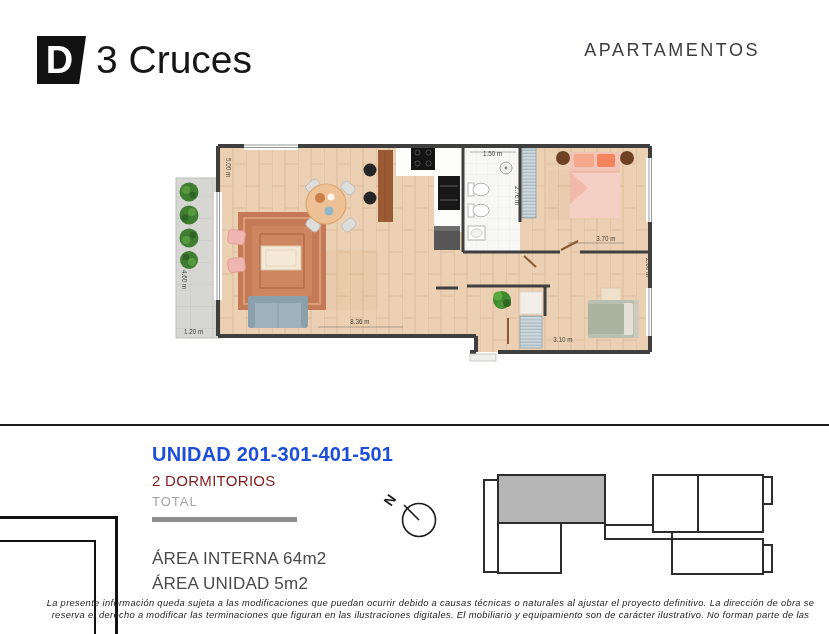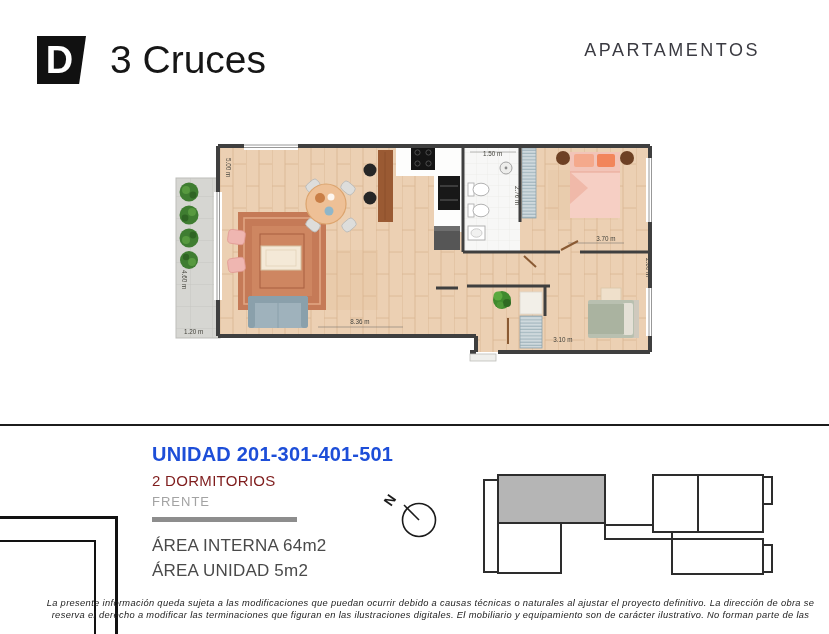--- a/index.html
+++ b/index.html
@@ -11,40 +11,40 @@
   
   .header{position:absolute;left:0;top:0;width:829px;height:100px;}
   .logo{position:absolute;left:37px;top:36px;display:flex;align-items:center;}
   .logo-box{
     width:49px;height:48px;background:#111;color:#fff;
     clip-path:polygon(0 0,100% 0,86% 100%,0 100%);
     display:flex;align-items:center;justify-content:center;
     font-size:38px;font-weight:700;padding-right:4px;box-sizing:border-box;
   }
   .logo-text{
-    margin-left:24px;font-size:39px;font-weight:300;color:#161616;
+    margin-left:10px;font-size:39px;font-weight:300;color:#161616;
     letter-spacing:0px;
   }
   .apartments{
     position:absolute;right:69px;top:40px;font-size:18px;color:#3b3b42;
     letter-spacing:2.5px;font-weight:400;
   }
   
   .plan-wrap{position:absolute;left:168px;top:130px;width:500px;height:240px;}
   .plan-wrap svg{display:block;}
   .dim{font-size:6.3px;fill:#44433c;font-family:"Liberation Sans",sans-serif;}
   
   .page-divider{position:absolute;left:0;top:424px;width:829px;height:2px;background:#1c1c1c;}
   
   .unit-info{position:absolute;left:152px;top:443px;width:330px;color:#111;}
   .unit-title{font-size:20px;font-weight:700;letter-spacing:0.2px;color:#1d4ed8;}
   .unit-bedrooms{font-size:15px;color:#7f1d1d;margin-top:6px;letter-spacing:0.3px;}
   .unit-orientation{font-size:13px;color:#a3a3a3;margin-top:5px;letter-spacing:1px;}
   .unit-divider{width:145px;height:5px;background:#8d8d8d;margin-top:8px;}
-  .unit-areas{margin-top:11px;font-size:17px;color:#4a4a4a;line-height:25px;letter-spacing:0.2px;}
+  .unit-areas{margin-top:24px;font-size:17px;color:#4a4a4a;line-height:25px;letter-spacing:0.2px;}
   .unit-areas .total{font-weight:700;color:#0d0d0d;}
   
   .compass{position:absolute;left:383px;top:487px;}
   .keyplan{position:absolute;left:468px;top:442px;}
   
   .corner-outer-h{position:absolute;left:0;top:516px;width:118px;height:3px;background:#121212;}
   .corner-outer-v{position:absolute;left:115px;top:516px;width:3px;height:118px;background:#121212;}
   .corner-inner-h{position:absolute;left:0;top:540px;width:96px;height:2px;background:#121212;}
   .corner-inner-v{position:absolute;left:94px;top:540px;width:2px;height:94px;background:#121212;}
   
@@ -292,21 +292,21 @@
   <path d="M150,197 H235" stroke="#666" stroke-width="0.5"></path>
   <text class="dim" x="192" y="194" text-anchor="middle">8.36 m</text>
 </svg>
 </div>
 
 <div class="page-divider"></div>
 
 <div class="unit-info">
   <div class="unit-title">UNIDAD 201-301-401-501</div>
   <div class="unit-bedrooms">2 DORMITORIOS</div>
-  <div class="unit-orientation">FRENTE</div>
+  <div class="unit-orientation">TOTAL</div>
   <div class="unit-divider"></div>
   <div class="unit-areas">
     <div>ÁREA INTERNA 64m2</div>
     <div>ÁREA UNIDAD 5m2</div>
   </div>
 </div>
 
 <div class="compass">
   <svg width="72" height="62" viewBox="0 0 72 62" xmlns="http://www.w3.org/2000/svg">
     <circle cx="36" cy="33" r="16.5" fill="none" stroke="#1b1b1b" stroke-width="1.6"></circle>

